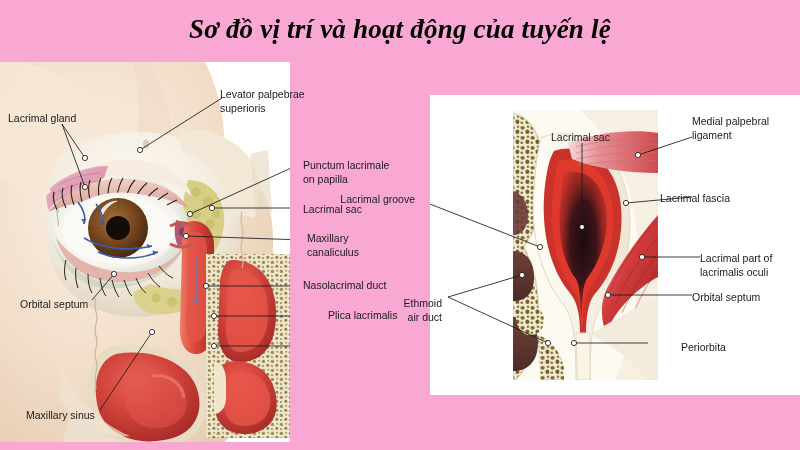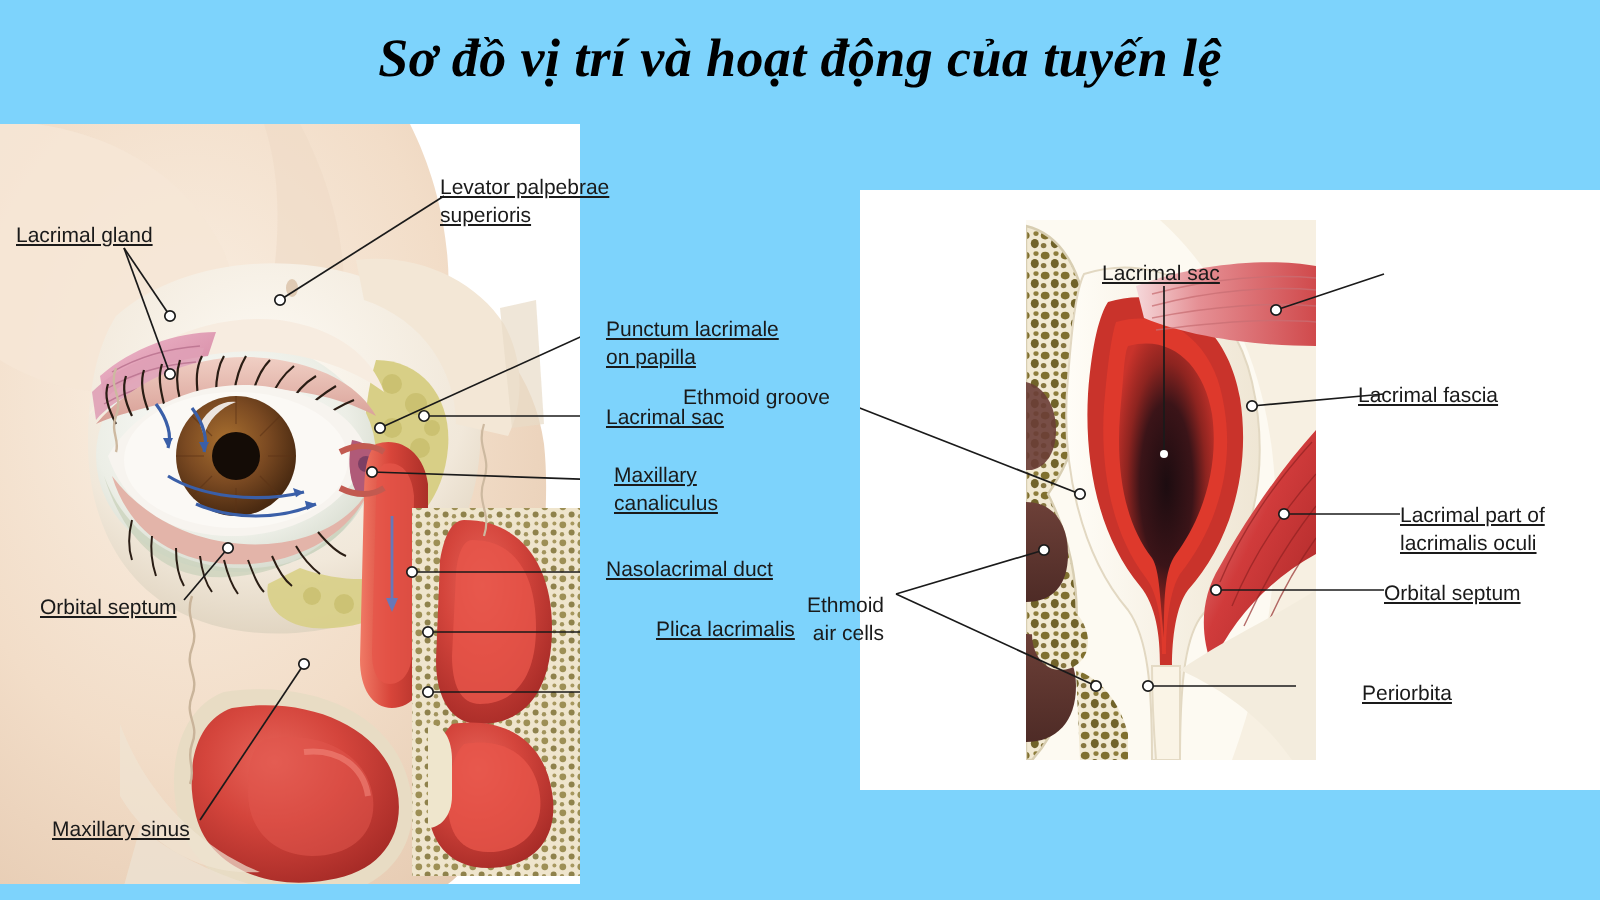--- a/index.html
+++ b/index.html
@@ -10,21 +10,21 @@
   body {
     width: 800px;
     height: 450px;
     position: relative;
     overflow: hidden;
     font-family: "Liberation Sans", sans-serif;
   }
   #page {
     position: absolute;
     inset: 0;
-    background: #7dd3fc;
+    background: #f9a8d4;
   }
   
   #title {
     position: absolute;
     top: 14px;
     left: 0;
     width: 800px;
     text-align: center;
     font-family: "Liberation Serif", serif;
     font-weight: bold;
@@ -45,21 +45,21 @@
   
   .label {
     position: absolute;
     font-family: "Liberation Sans", sans-serif;
     font-size: 10.5px;
     line-height: 13.5px;
     color: #1a1a1a;
     white-space: pre-line;
   }
   .label.r { text-align: right; }
-  .label.l { text-align: left; text-decoration: underline; }
+  .label.l { text-align: left; }
 </style>
 </head>
 <body>
 
 <div id="page">
 
   <div id="title">Sơ đồ vị trí và hoạt động của tuyến lệ</div>
 
   <div class="panel" id="panel-left">
     <svg width="290" height="388" viewBox="0 0 290 388" xmlns="http://www.w3.org/2000/svg">
@@ -464,22 +464,24 @@
 on papilla</div>
   <div class="label l" style="left:303px; top:203px;">Lacrimal sac</div>
   <div class="label l" style="left:307px; top:232px;">Maxillary
 canaliculus</div>
   <div class="label l" style="left:303px; top:279px;">Nasolacrimal duct</div>
   <div class="label l" style="left:308px; top:309px;padding-left:20px;">Plica lacrimalis</div>
   <div class="label l" style="left:20px;  top:298px;">Orbital septum</div>
   <div class="label l" style="left:26px;  top:409px;text-align:center;">Maxillary sinus</div>
 
   <div class="label l" style="left:551px; top:131px;">Lacrimal sac</div>
-  <div class="label r" style="left:315px; top:193px; width:100px;">Ethmoid groove</div>
-  <div class="label l" style="left:679px; top:192px;">Lacrimal fascia</div>
+  <div class="label l" style="left:692px; top:115px;">Medial palpebral
+ligament</div>
+  <div class="label r" style="left:315px; top:193px; width:100px;">Lacrimal groove</div>
+  <div class="label l" style="left:660px; top:192px;">Lacrimal fascia</div>
   <div class="label l" style="left:700px; top:252px;">Lacrimal part of
 lacrimalis oculi</div>
   <div class="label l" style="left:692px; top:291px;">Orbital septum</div>
   <div class="label r" style="left:372px; top:297px; width:70px;">Ethmoid
-air cells</div>
+air duct</div>
   <div class="label l" style="left:648px; top:341px;padding-left:33px;">Periorbita</div>
 
 </div>
 
 </body></html>

